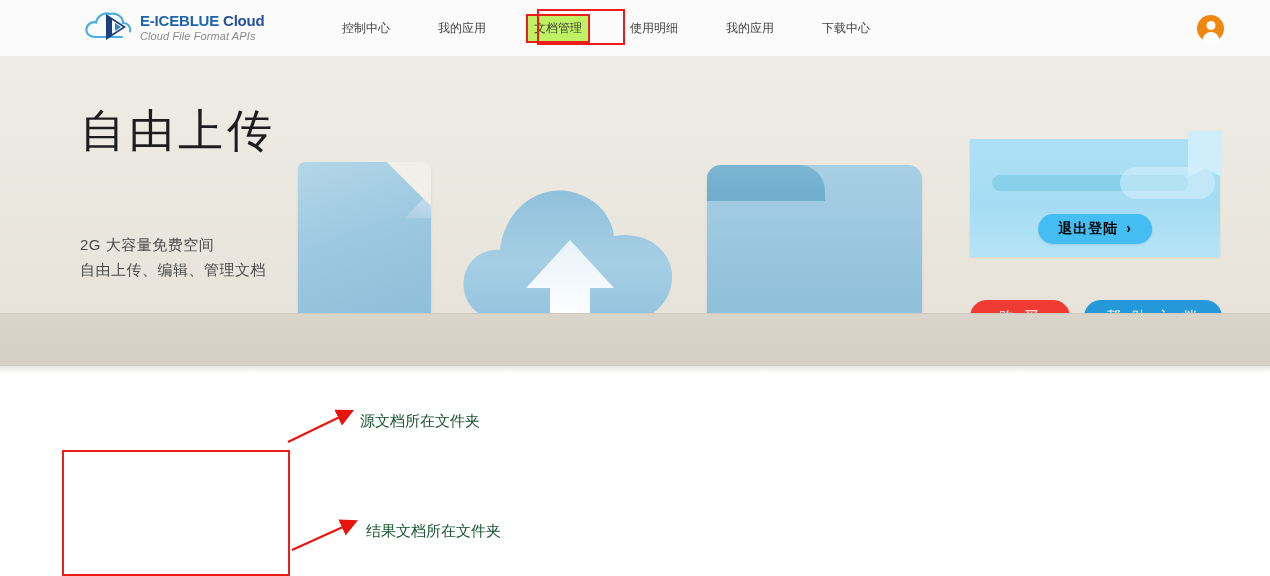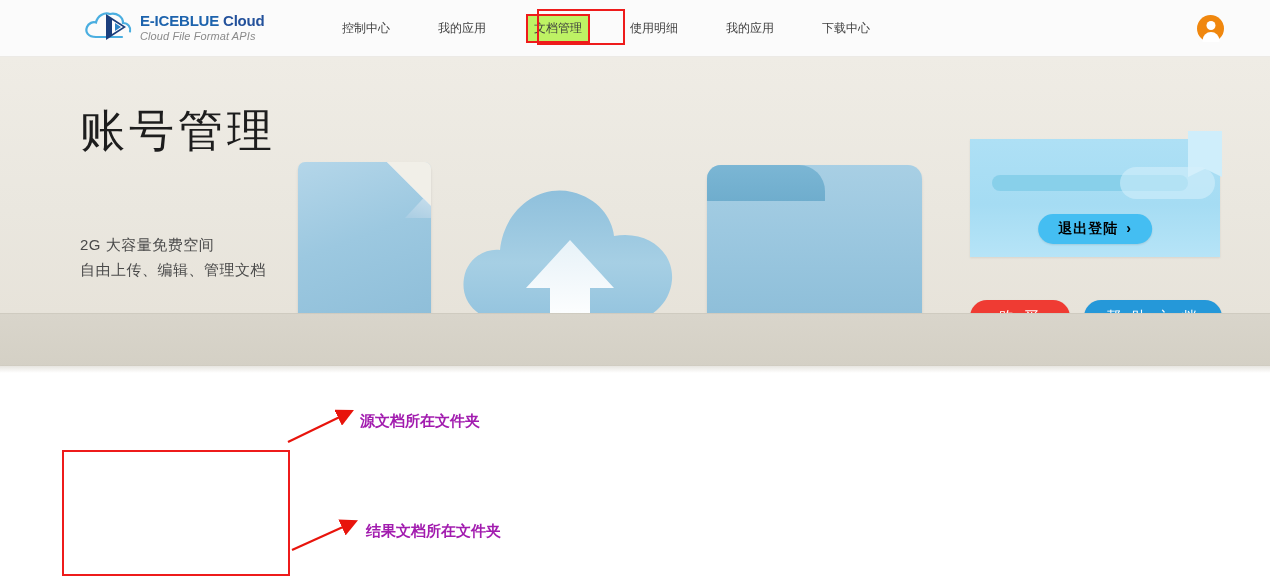--- a/index.html
+++ b/index.html
@@ -168,21 +168,21 @@
   
   .anno-box-nav{
     position:absolute;left:537px;top:9px;width:88px;height:36px;
     border:2px solid #ee1b1b;box-sizing:border-box;pointer-events:none;
   }
   .anno-box-rows{
     position:absolute;left:62px;top:450px;width:228px;height:126px;
     border:2px solid #ee1b1b;box-sizing:border-box;pointer-events:none;
   }
   .anno-label{
-    position:absolute;font-size:15px;font-weight:bold;color:#a21caf;white-space:nowrap;
+    position:absolute;font-size:15px;font-weight:normal;color:#14532d;white-space:nowrap;
   }
   .anno-src{left:360px;top:412px;}
   .anno-res{left:366px;top:522px;}
   .anno-arrow{position:absolute;pointer-events:none;}
 </style>
 </head>
 <body>
 
 <div class="page">
 
@@ -211,21 +211,21 @@
       <div class="nav-item marked">文档管理</div>
       <div class="nav-item">使用明细</div>
       <div class="nav-item">我的应用</div>
       <div class="nav-item">下载中心</div>
     </div>
 
     <div class="avatar"></div>
   </div>
 
   <div class="hero">
-    <div class="hero-title">账号管理</div>
+    <div class="hero-title">自由上传</div>
     <div class="hero-sub">
       <div>2G 大容量免费空间</div>
       <div>自由上传、编辑、管理文档</div>
     </div>
 
     <div class="g-doc">
       <div class="fold"></div>
         <div class="fold2"></div>
     </div>
 

